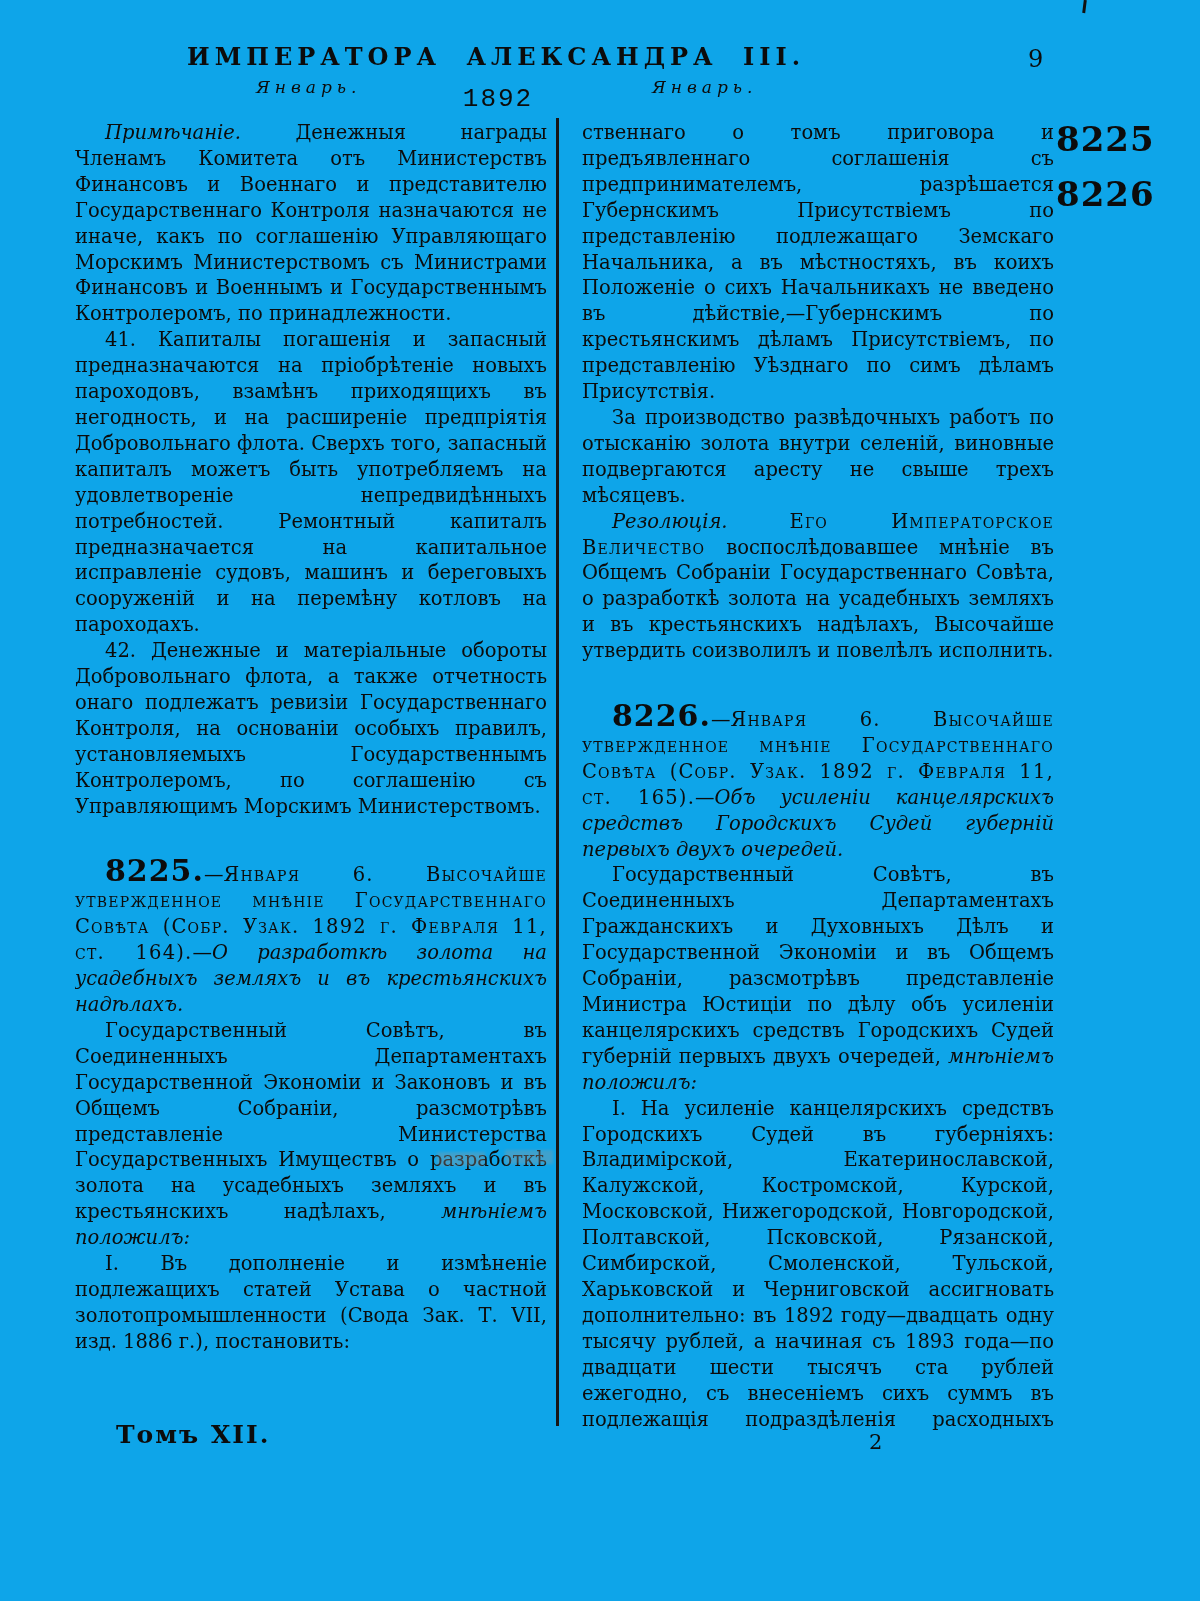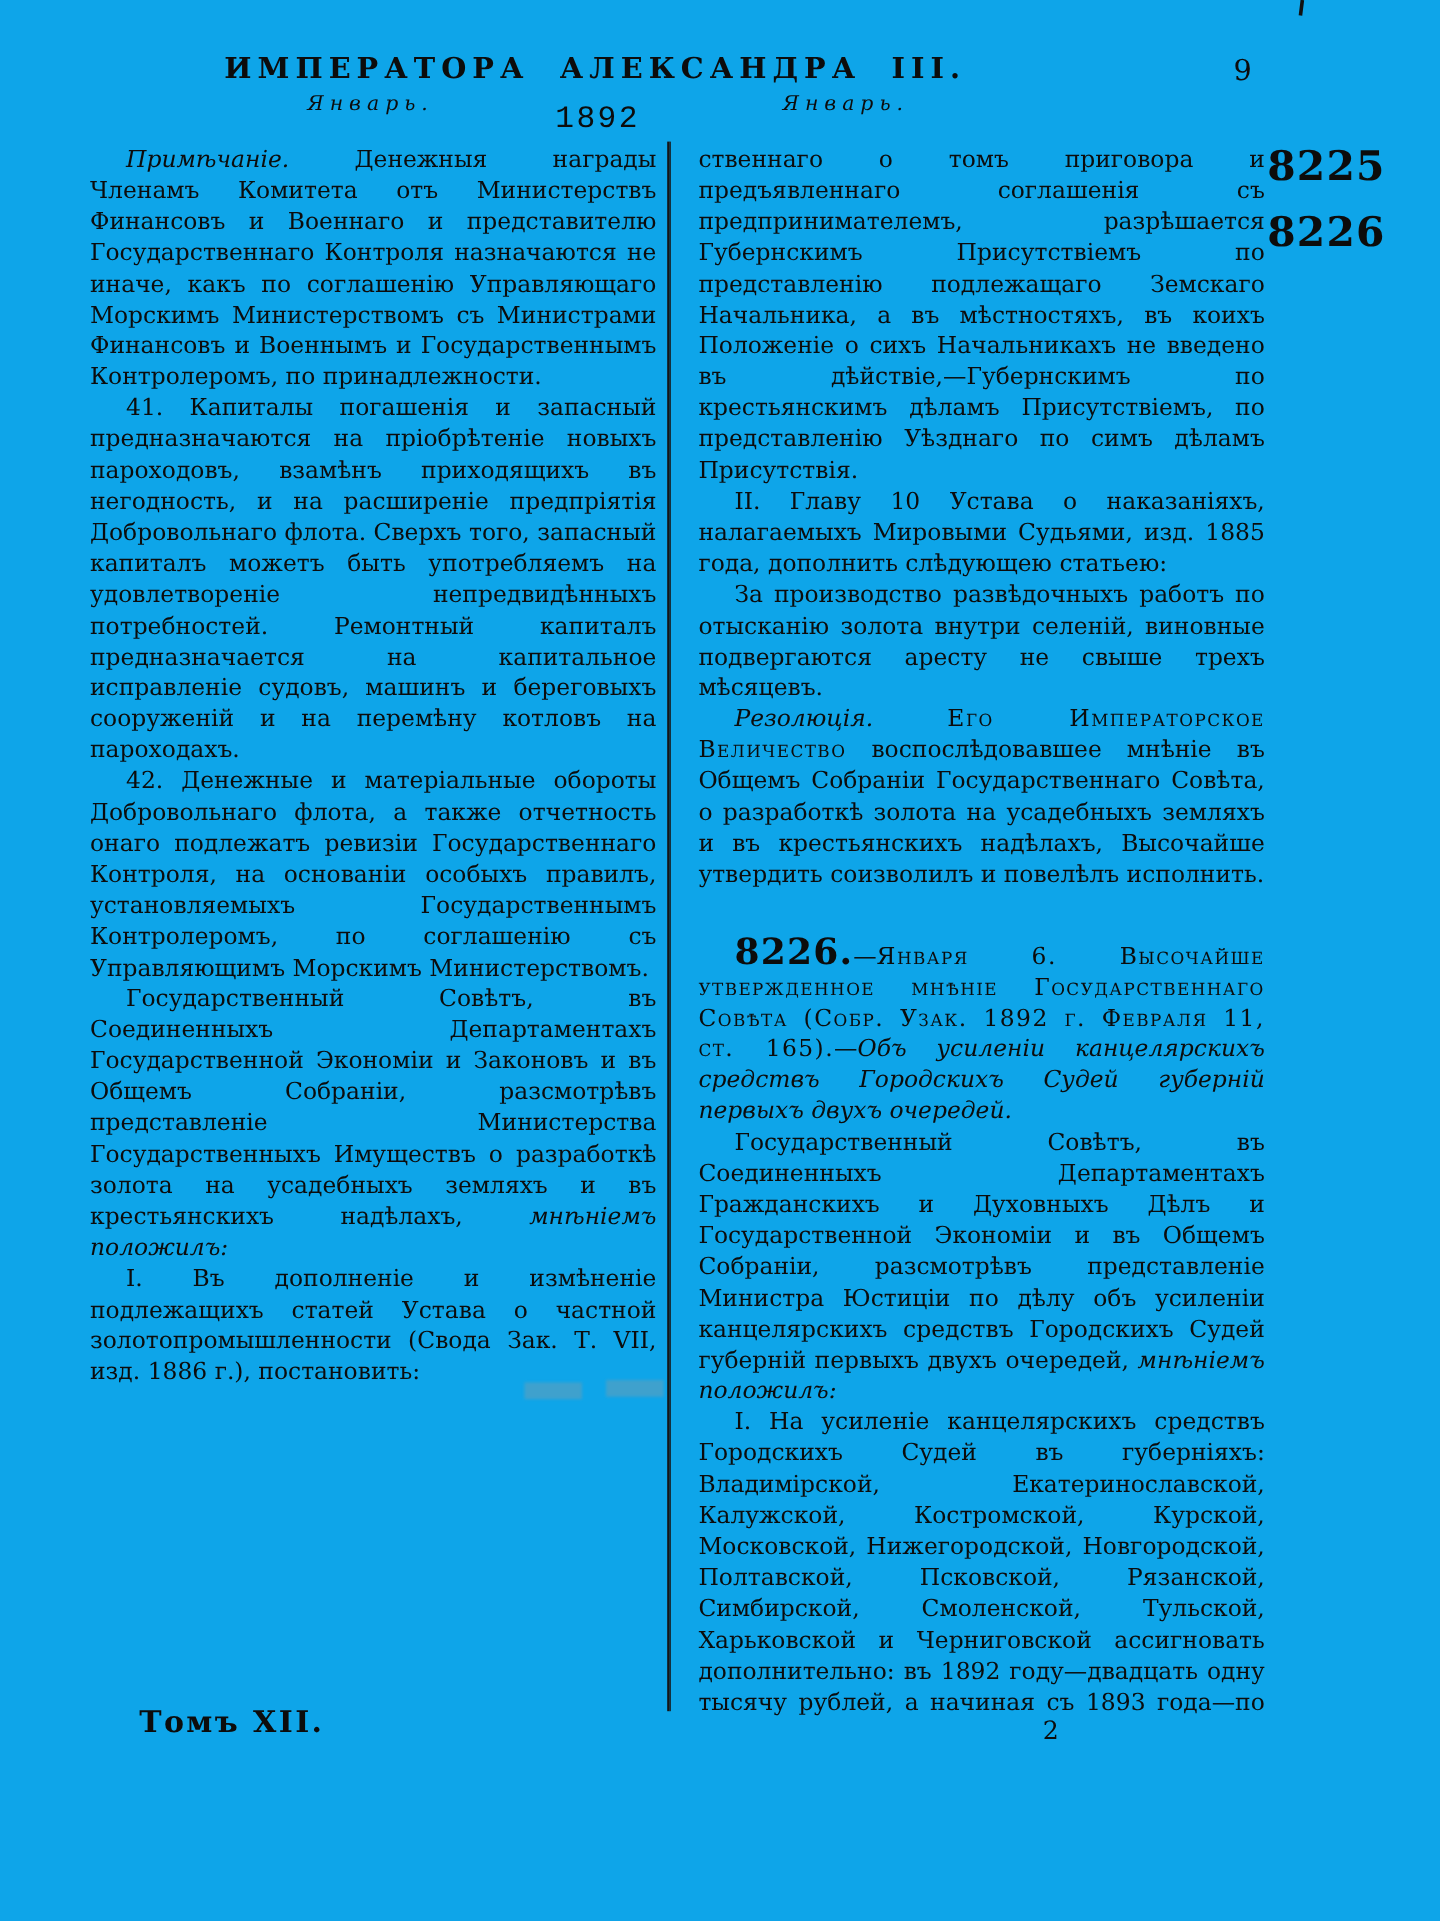--- a/index.html
+++ b/index.html
@@ -59,31 +59,31 @@
 
   <div class="margin-num n1">8225</div>
   <div class="margin-num n2">8226</div>
 
   <div class="divider"></div>
 
   <div class="col left">
     <p class="par"><span class="it">Примѣчаніе.</span> <span>Денежныя награды Членамъ Комитета отъ Министерствъ Финансовъ и Военнаго и представителю Государственнаго Контроля назначаются не иначе, какъ по соглашенію Управляющаго Морскимъ Министерствомъ съ Министрами Финансовъ и Военнымъ и Государственнымъ Контролеромъ, по принадлежности.</span></p>
     <p class="par">41. Капиталы погашенія и запасный предназначаются на пріобрѣтеніе новыхъ пароходовъ, взамѣнъ приходящихъ въ негодность, и на расширеніе предпріятія Добровольнаго флота. Сверхъ того, запасный капиталъ можетъ быть употребляемъ на удовлетвореніе непредвидѣнныхъ потребностей. Ремонтный капиталъ предназначается на капитальное исправленіе судовъ, машинъ и береговыхъ сооруженій и на перемѣну котловъ на пароходахъ.</p>
     <p class="par">42. Денежные и матеріальные обороты Добровольнаго флота, а также отчетность онаго подлежатъ ревизіи Государственнаго Контроля, на основаніи особыхъ правилъ, установляемыхъ Государственнымъ Контролеромъ, по соглашенію съ Управляющимъ Морскимъ Министерствомъ.</p>
+    <p class="par entry"><span class="entry-num">8225.</span><span>—</span><span class="sc">Января 6. Высочайше утвержденное мнѣніе Государственнаго Совѣта (Собр. Узак. 1892 г. Февраля 11, ст. 164).</span><span>—</span><span class="it">О разработкѣ золота на усадебныхъ земляхъ и въ крестьянскихъ надѣлахъ.</span></p>
     <p class="par"><span>Государственный Совѣтъ, въ Соединенныхъ Департаментахъ Государственной Экономіи и Законовъ и въ Общемъ Собраніи, разсмотрѣвъ представленіе Министерства Государственныхъ Имуществъ о разработкѣ золота на усадебныхъ земляхъ и въ крестьянскихъ надѣлахъ, </span><span class="it">мнѣніемъ положилъ:</span></p>
     <p class="par">I. Въ дополненіе и измѣненіе подлежащихъ статей Устава о частной золотопромышленности (Свода Зак. Т. VII, изд. 1886 г.), постановить:</p>
 
   </div>
 
   <div class="smudge s1"></div>
   <div class="smudge s2"></div>
 
   <div class="col right">
     <p class="par" style="text-indent:0;">ственнаго о томъ приговора и предъявленнаго соглашенія съ предпринимателемъ, разрѣшается Губернскимъ Присутствіемъ по представленію подлежащаго Земскаго Начальника, а въ мѣстностяхъ, въ коихъ Положеніе о сихъ Начальникахъ не введено въ дѣйствіе,—Губернскимъ по крестьянскимъ дѣламъ Присутствіемъ, по представленію Уѣзднаго по симъ дѣламъ Присутствія.</p>
-    <p class="par">II. Главу 10 Устава о наказаніяхъ, налагаемыхъ Мировыми Судьями, изд. 1885 года, дополнить слѣдующею статьею:</p>
     <p class="par">За производство развѣдочныхъ работъ по отысканію золота внутри селеній, виновные подвергаются аресту не свыше трехъ мѣсяцевъ.</p>
     <p class="par"><span class="it">Резолюція.</span> <span class="sc">Его Императорское Величество</span> <span>воспослѣдовавшее мнѣніе въ Общемъ Собраніи Государственнаго Совѣта, о разработкѣ золота на усадебныхъ земляхъ и въ крестьянскихъ надѣлахъ, Высочайше утвердить соизволилъ и повелѣлъ исполнить.</span></p>
     <p class="par entry"><span class="entry-num">8226.</span><span>—</span><span class="sc">Января 6. Высочайше утвержденное мнѣніе Государственнаго Совѣта (Собр. Узак. 1892 г. Февраля 11, ст. 165).</span><span>—</span><span class="it">Объ усиленіи канцелярскихъ средствъ Городскихъ Судей губерній первыхъ двухъ очередей.</span></p>
     <p class="par"><span>Государственный Совѣтъ, въ Соединенныхъ Департаментахъ Гражданскихъ и Духовныхъ Дѣлъ и Государственной Экономіи и въ Общемъ Собраніи, разсмотрѣвъ представленіе Министра Юстиціи по дѣлу объ усиленіи канцелярскихъ средствъ Городскихъ Судей губерній первыхъ двухъ очередей, </span><span class="it">мнѣніемъ положилъ:</span></p>
     <p class="par">I. На усиленіе канцелярскихъ средствъ Городскихъ Судей въ губерніяхъ: Владимірской, Екатеринославской, Калужской, Костромской, Курской, Московской, Нижегородской, Новгородской, Полтавской, Псковской, Рязанской, Симбирской, Смоленской, Тульской, Харьковской и Черниговской ассигновать дополнительно: въ 1892 году—двадцать одну тысячу рублей, а начиная съ 1893 года—по двадцати шести тысячъ ста рублей ежегодно, съ внесеніемъ сихъ суммъ въ подлежащія подраздѣленія расходныхъ смѣтъ Министерства Юстиціи.</p>
 
   </div>
 
   <div class="foot-vol">Томъ XII.</div>
   <div class="foot-sheet">2</div>

